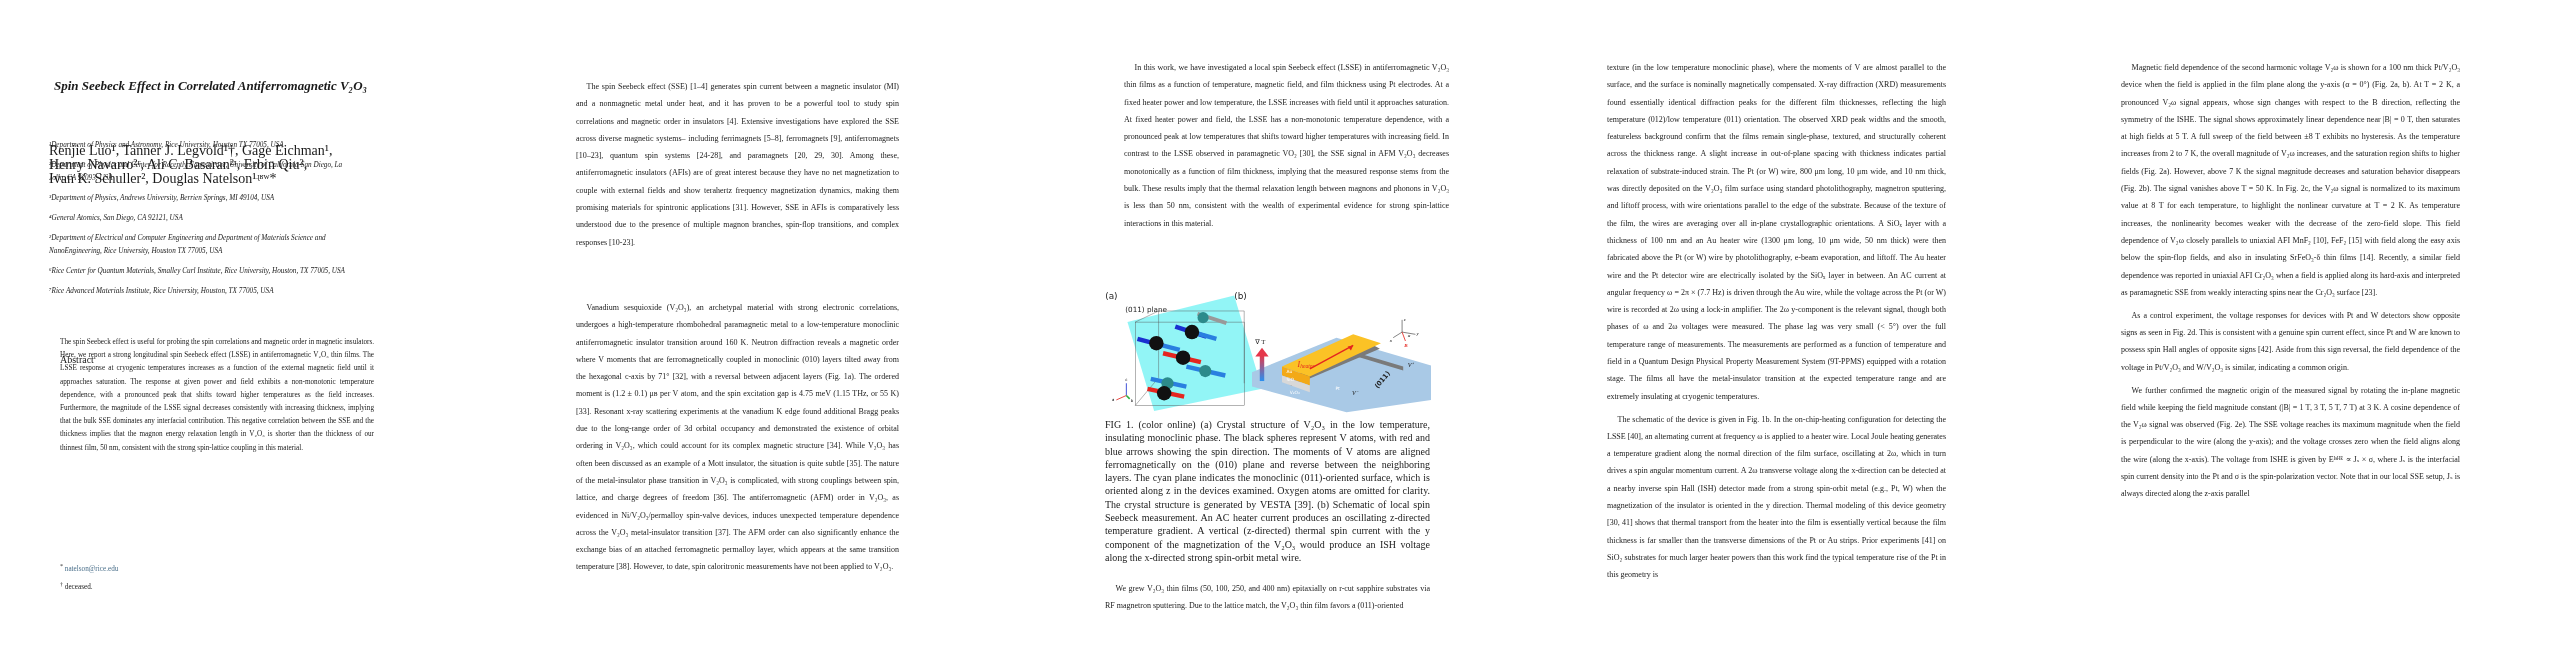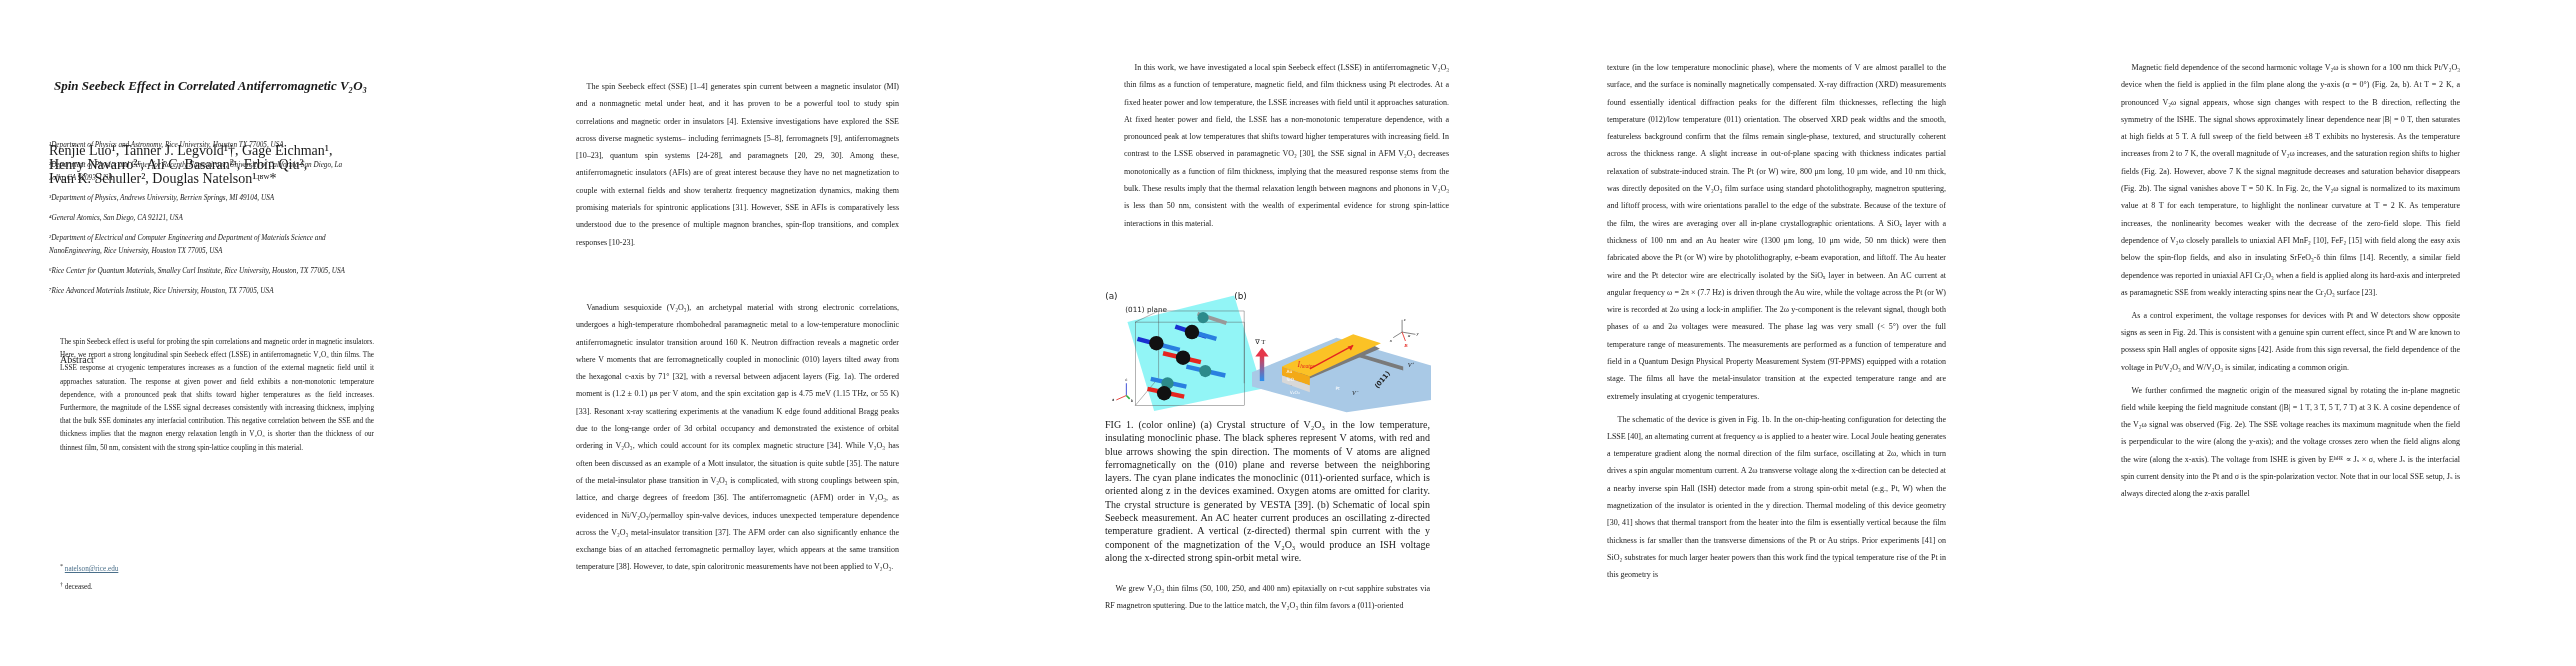--- a/index.html
+++ b/index.html
@@ -9,21 +9,21 @@
   .col { position:absolute; font-size:8px; line-height:17.3px; text-align:justify; }
   .p { margin:0 0 15.6px 0; text-indent:0; }
   .indent { text-indent:10.6px; }
   .title { position:absolute; font-weight:bold; font-style:italic; font-size:13px; text-align:center; }
   .authors { position:absolute; font-size:14px; line-height:14px;margin-top:38px; }
   .aff { position:absolute; font-style:italic; font-size:7.2px; line-height:12.8px; }
   .aff-item { margin-bottom:7.2px; }
   .abs-h { position:absolute; font-weight:normal; font-size:10px;margin-top:34px; }
   .abs { position:absolute; font-size:7.2px; line-height:13.2px; text-align:justify; }
   .foot { position:absolute; font-size:7.2px; line-height:14.5px; }
-  .link { color:#4a6f8a; text-decoration:underline; }
+  .link { color:#4a6f8a; }
   .caption { position:absolute; font-size:10px; line-height:13.3px; text-align:justify; }
   .fig { position:absolute; }
   .sans { font-family:"DejaVu Sans", "Liberation Sans", sans-serif; }
 </style>
 </head>
 <body>
 
 <div class="page" style="left:0;">
   <div class="title" style="left:44px; top:78px; width:333px;">Spin Seebeck Effect in Correlated Antiferromagnetic V₂O₃</div>
   <div class="authors" style="left:49px; top:106px; width:311px;">

